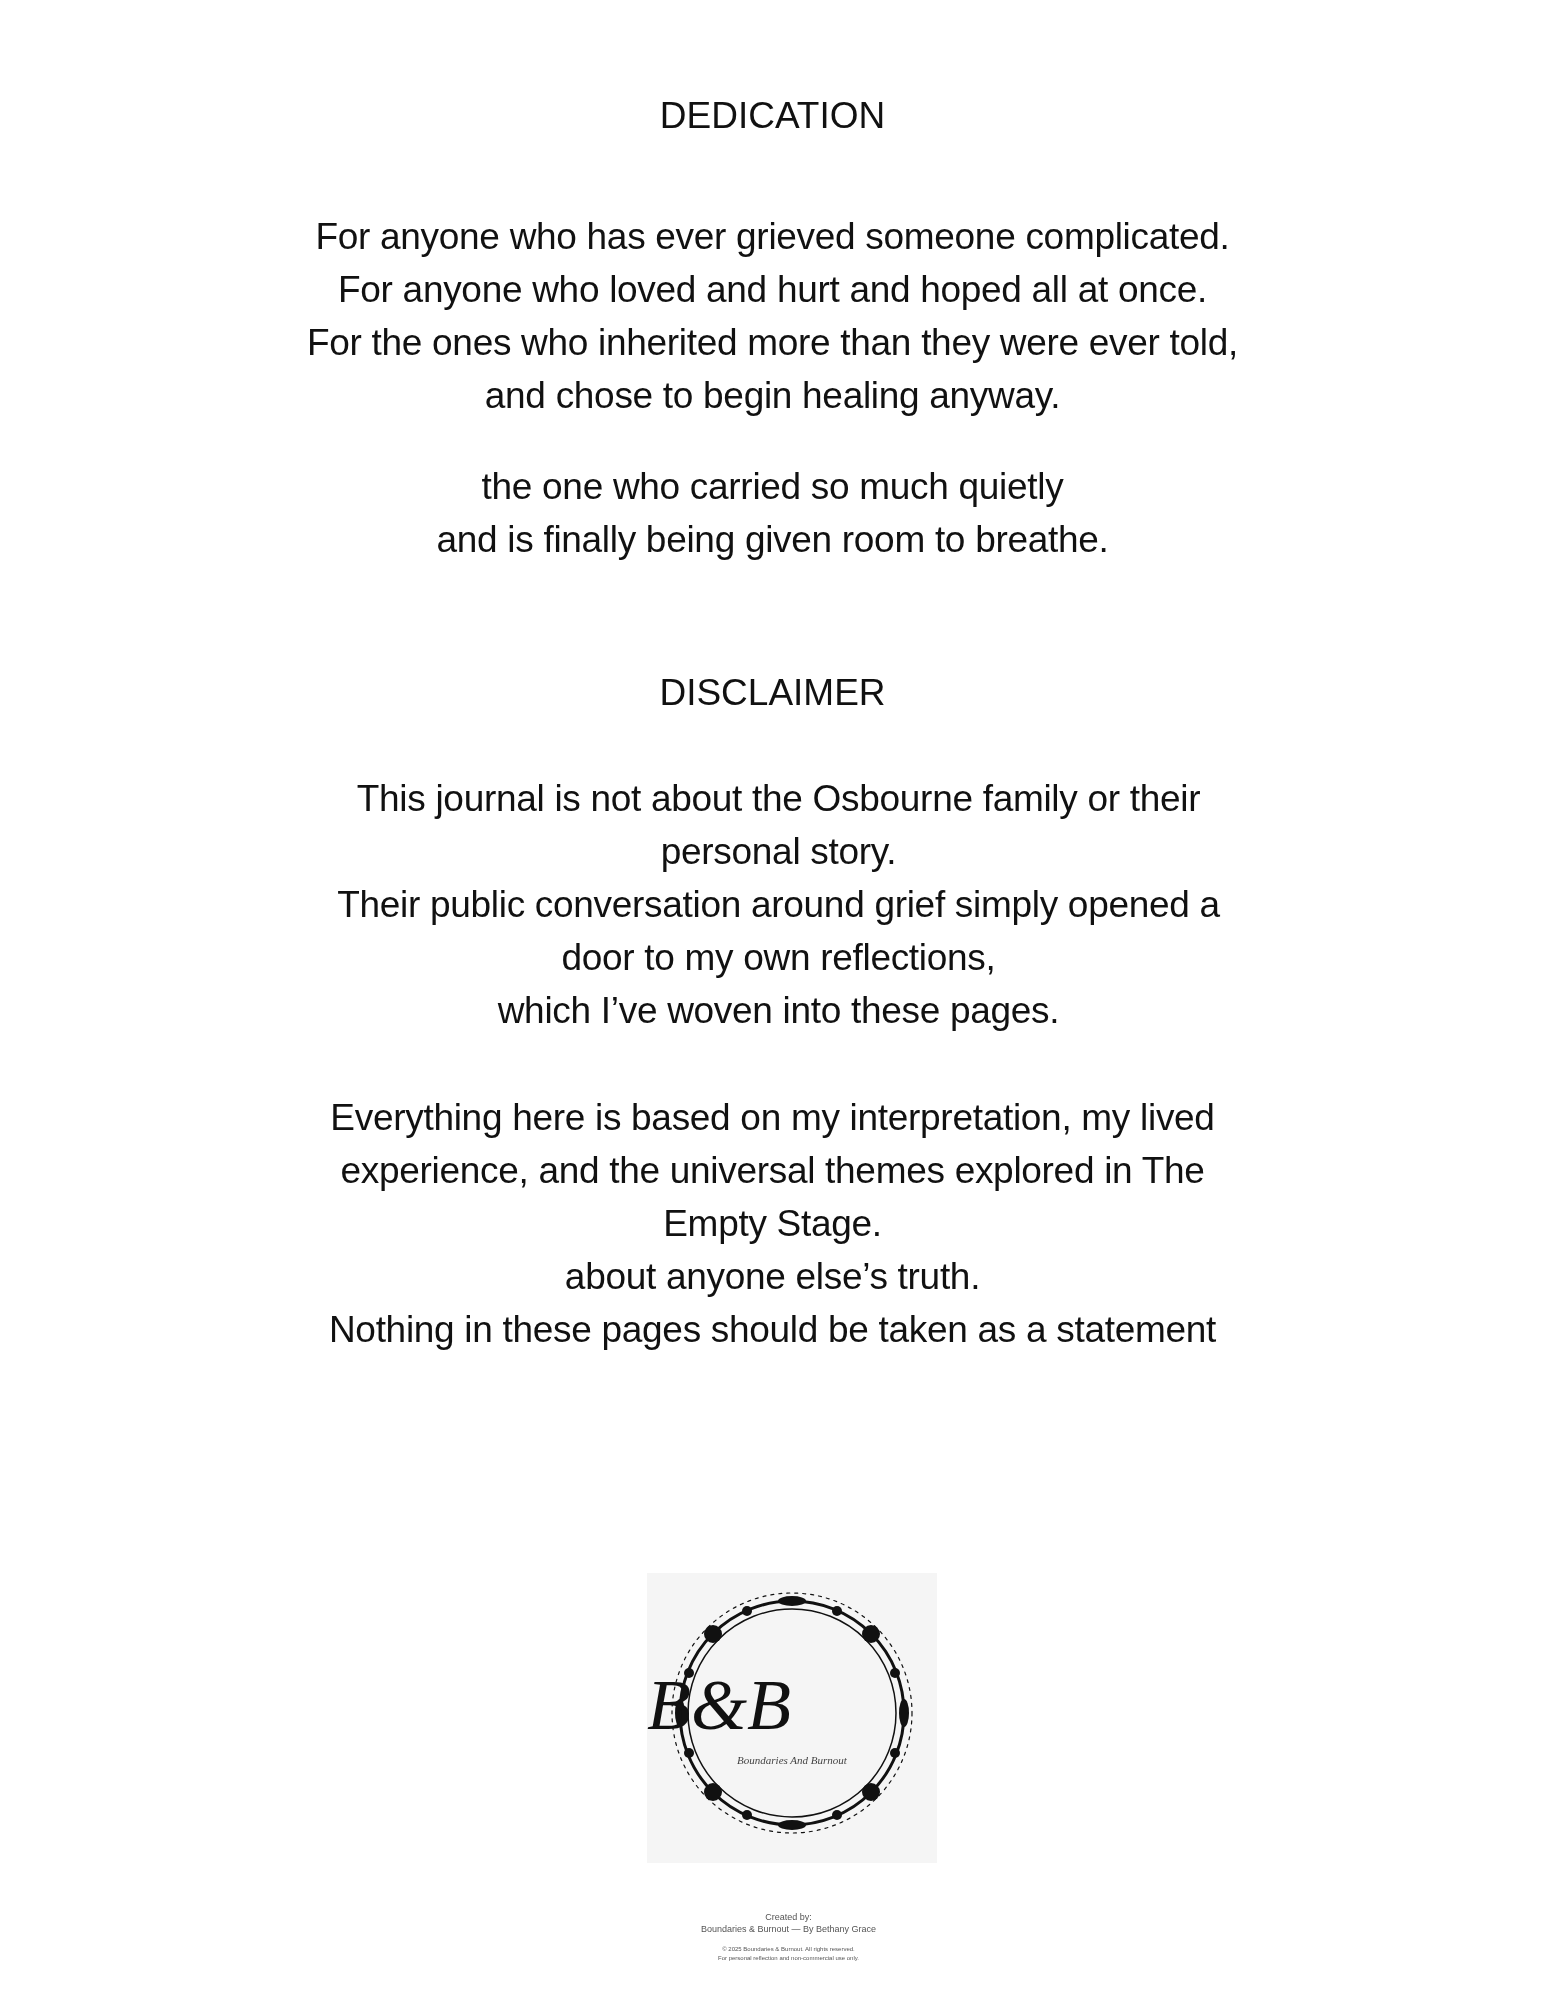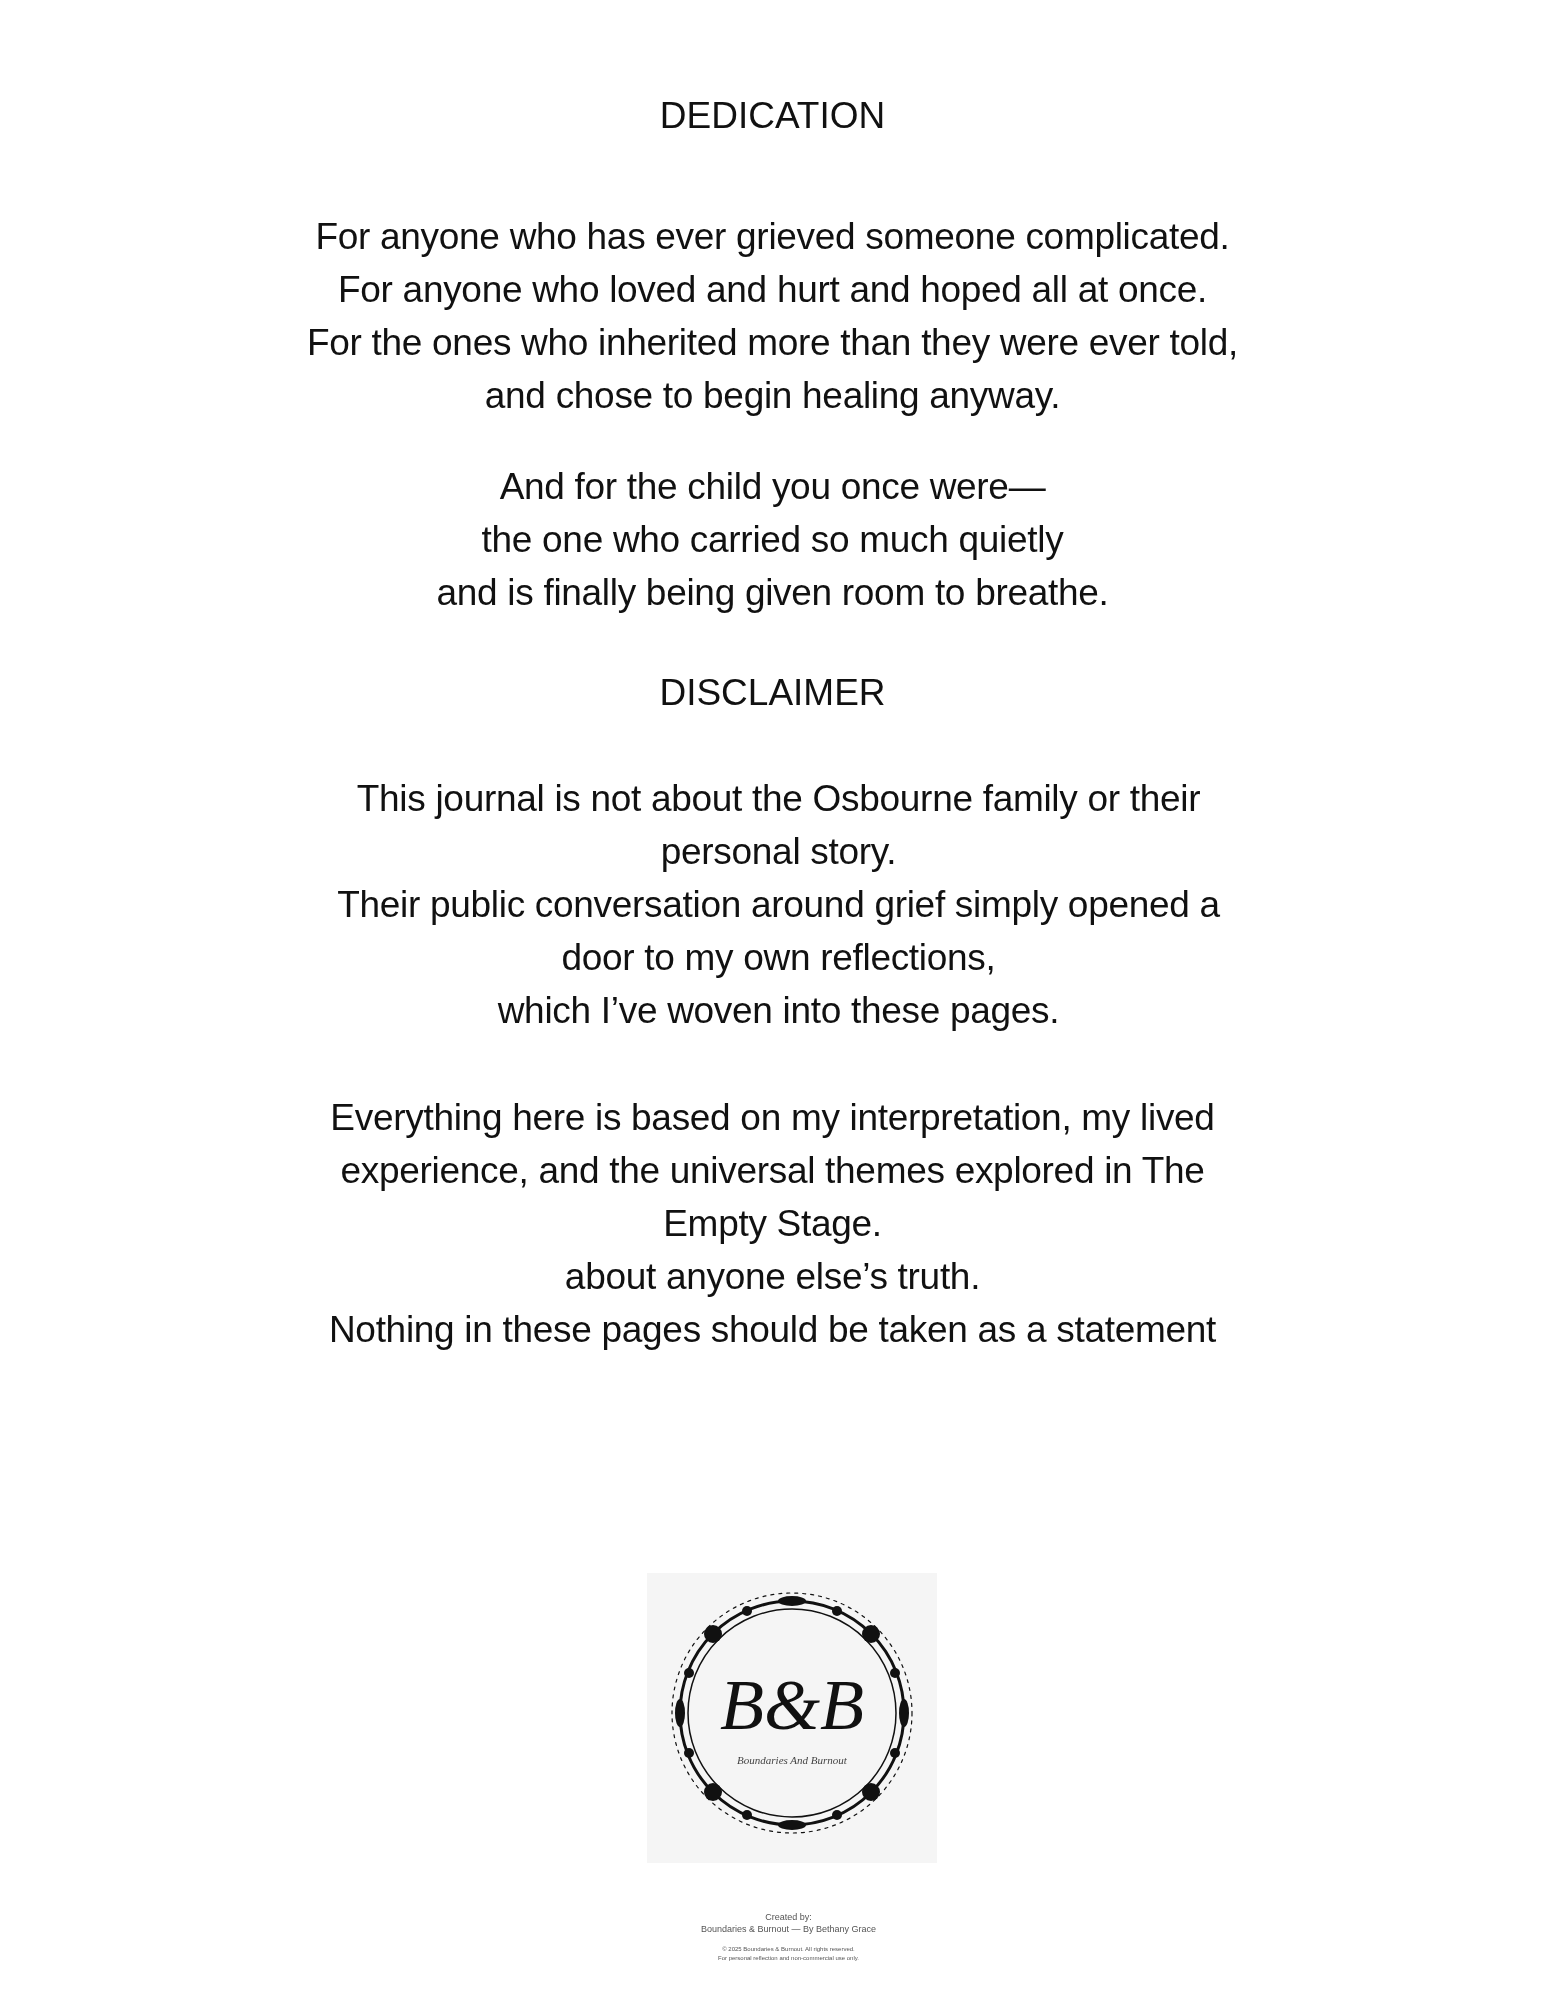--- a/index.html
+++ b/index.html
@@ -25,21 +25,20 @@
   </div>
 
   <div class="block" style="top:195px;margin-top:15px;">
     <span class="line">For anyone who has ever grieved someone complicated.</span>
     <span class="line">For anyone who loved and hurt and hoped all at once.</span>
     <span class="line">For the ones who inherited more than they were ever told,</span>
     <span class="line">and chose to begin healing anyway.</span>
   </div>
 
   <div class="block" style="top:460px;">
-    <span class="line">And for the child you once were—</span>
     <span class="line">the one who carried so much quietly</span>
     <span class="line">and is finally being given room to breathe.</span>
   </div>
 
   <div class="block" style="top:666px;">
     <span class="line heading">DISCLAIMER</span>
   </div>
 
   <div class="block" style="top:772px;padding-left:6px;">
     <span class="line">This journal is not about the Osbourne family or their</span>
@@ -78,21 +77,21 @@
         <circle cx="100" cy="38" r="5"></circle>
         <circle cx="190" cy="38" r="5"></circle>
         <circle cx="100" cy="242" r="5"></circle>
         <circle cx="190" cy="242" r="5"></circle>
         <circle cx="42" cy="100" r="5"></circle>
         <circle cx="248" cy="100" r="5"></circle>
         <circle cx="42" cy="180" r="5"></circle>
         <circle cx="248" cy="180" r="5"></circle>
       </g>
     </svg>
-    <div style="position:absolute;left:0;top:92px;width:290px;text-align:center;font-family:'Liberation Serif',serif;font-style:italic;font-size:72px;line-height:80px;color:#111;">B&amp;B</div>
+    <div style="position:absolute;left:0;top:92px;width:290px;font-family:'Liberation Serif',serif;font-style:italic;font-size:72px;line-height:80px;color:#111;">B&amp;B</div>
     <div style="position:absolute;left:0;top:180px;width:290px;text-align:center;font-family:'Liberation Serif',serif;font-style:italic;font-size:11px;line-height:14px;color:#444;">Boundaries And Burnout</div>
   </div>
 
   <div class="footer" style="top:1911px;">
     <span class="f1">Created by:</span>
     <span class="f1">Boundaries &amp; Burnout — By Bethany Grace</span>
   </div>
   <div class="footer" style="top:1945px;">
     <span class="f2">© 2025 Boundaries &amp; Burnout. All rights reserved.</span>
     <span class="f2">For personal reflection and non-commercial use only.</span>

